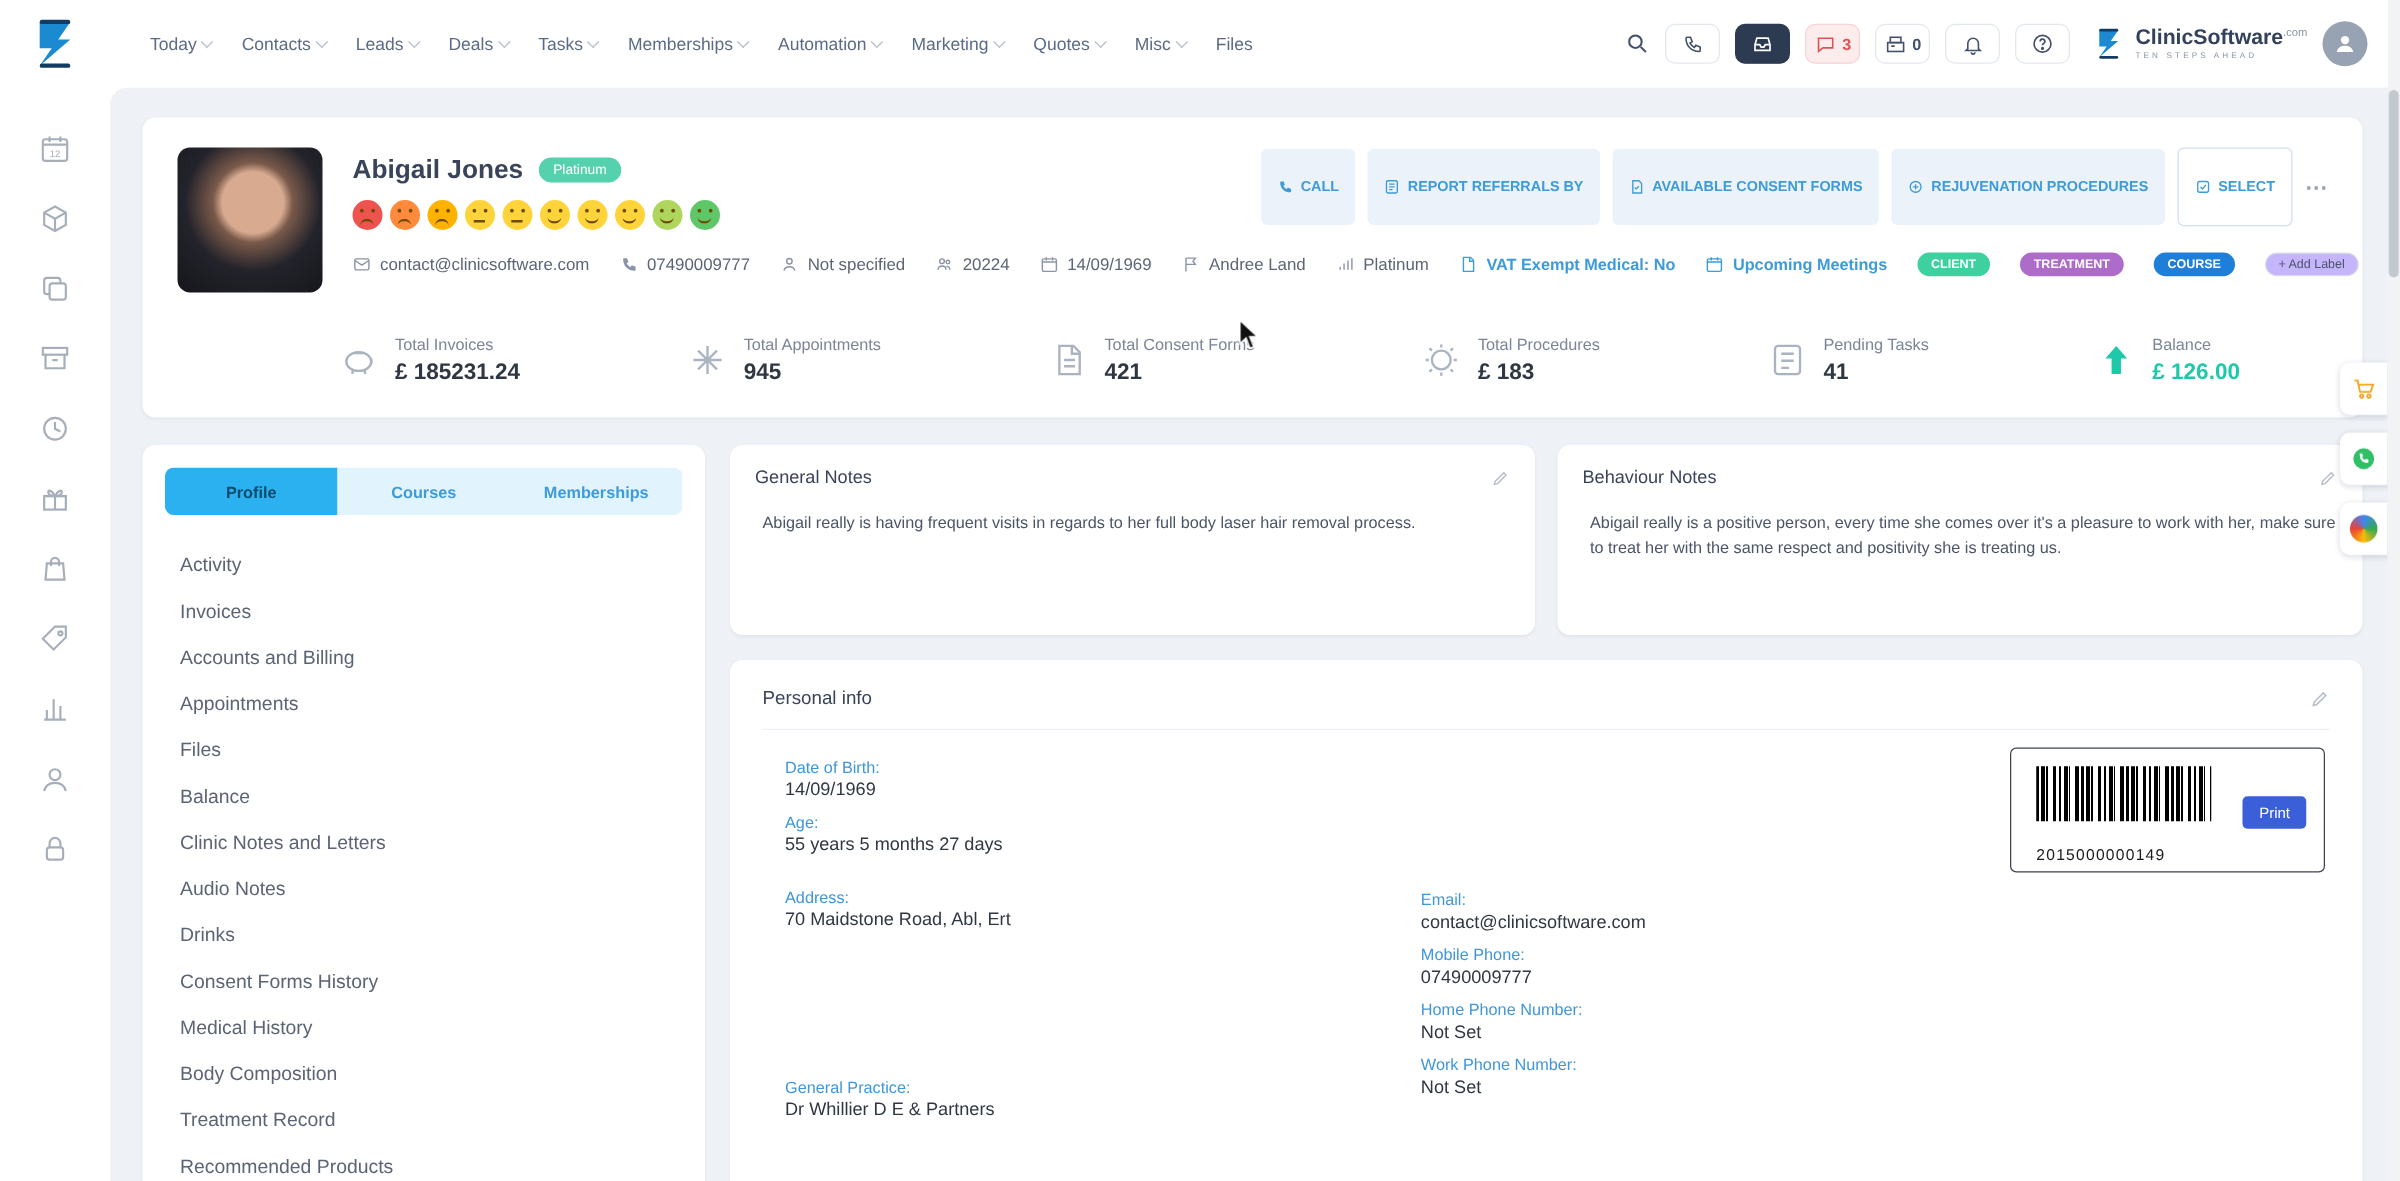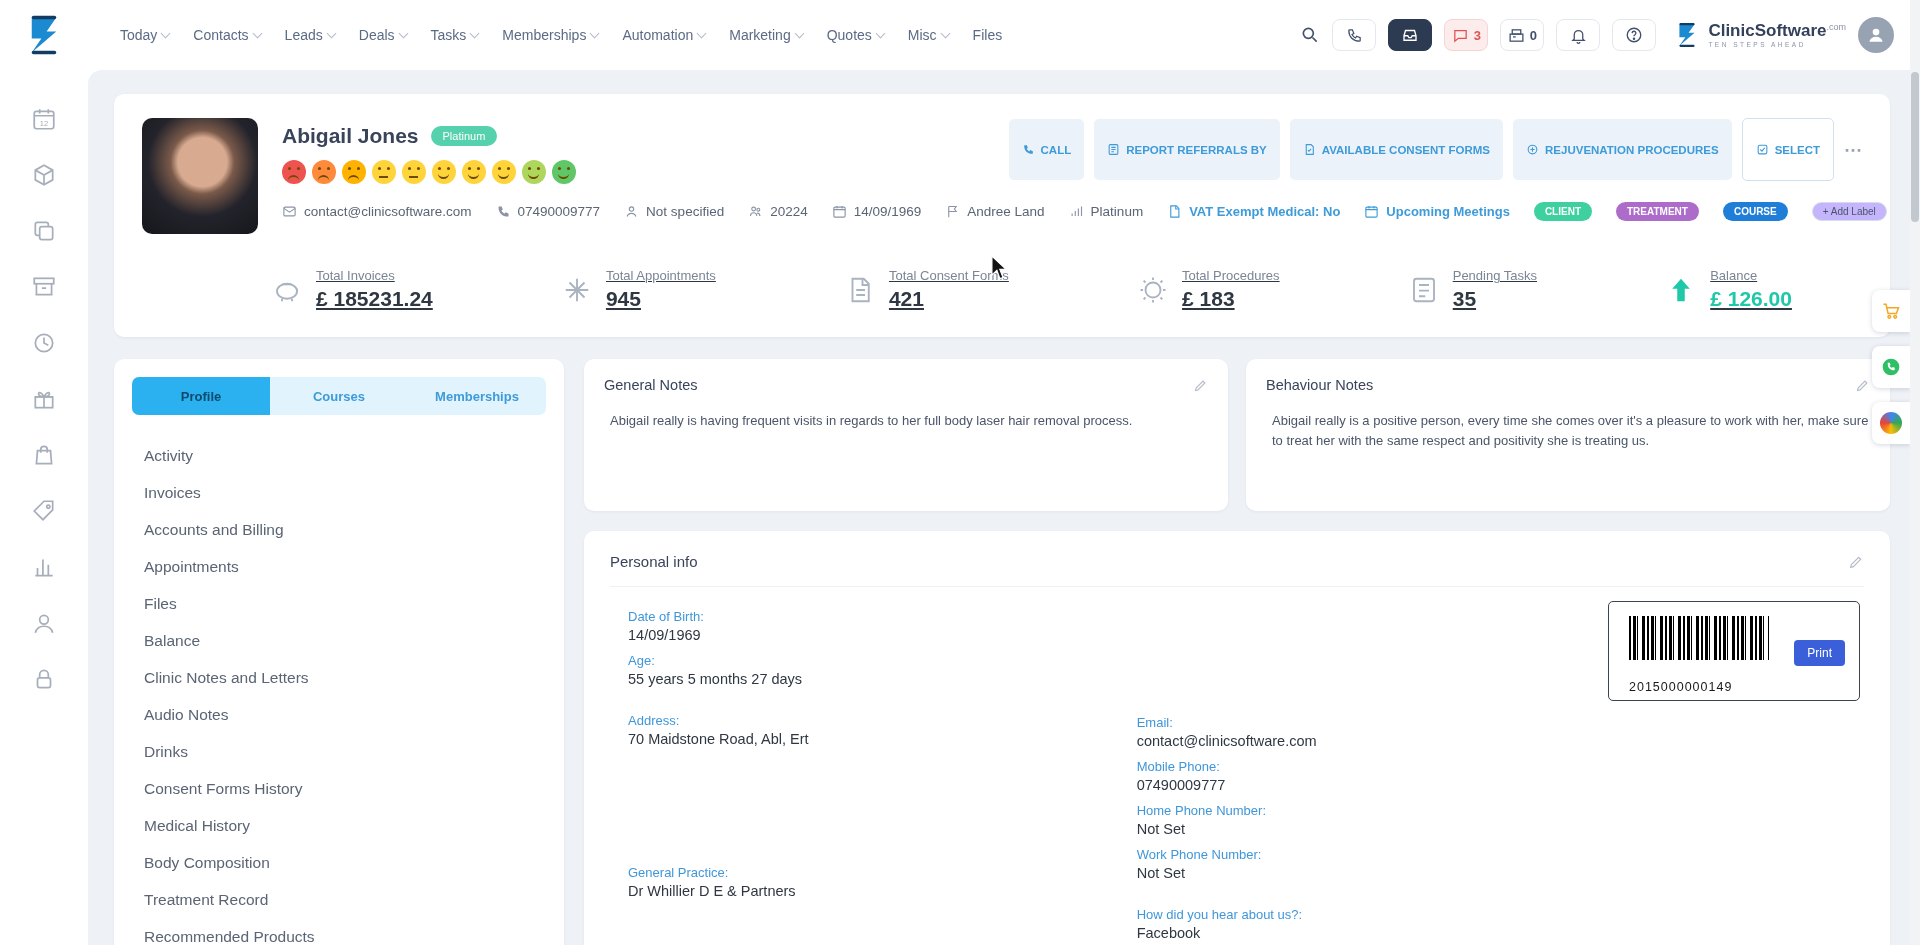--- a/index.html
+++ b/index.html
@@ -52,24 +52,24 @@
   .info-row { display:flex; align-items:center; gap:24px; margin-top:18px; flex-wrap:nowrap; }
   .info-item { display:flex; align-items:center; gap:7px; font-size:13.5px; color:#5b6575; white-space:nowrap; }
   .info-item.blue { color:#3d9bd9; font-weight:bold; font-size:13px; }
   .badge { color:#fff; font-size:10px; font-weight:bold; padding:4px 11px; border-radius:11px; cursor:pointer; }
   .b-client{background:#3fd0a0}.b-treatment{background:#ad6cc9}.b-course{background:#1f7fd8}
   .add-label { border:1px solid #d7dde7; border-radius:11px; font-size:10px; color:#4a5568; padding:3px 10px; background:#c4b5fd; cursor:pointer; white-space:nowrap; }
   .actions { position:absolute; top:24px; right:26px; display:flex; align-items:center; gap:10px; }
   .act-btn { display:flex; align-items:center; gap:6px; background:#ecf2f9; color:#3d9bd9; border:none; font-size:11.5px; font-weight:bold; padding:24px 13px; border-radius:5px; cursor:pointer; white-space:nowrap; }
   .act-btn.outline { background:#fff; border:1px solid #cfe0f0; }
   .more-btn { color:#98a2b3; font-size:18px; font-weight:bold; background:none; border:none; cursor:pointer; letter-spacing:2px; }
-  .stats-row { display:flex; justify-content:space-between; margin-top:34px; padding:0 70px 0 130px;text-decoration:underline; }
+  .stats-row { display:flex; justify-content:space-between; margin-top:34px; padding:0 70px 0 130px; }
   .stat { display:flex; align-items:center; gap:14px; }
   .stat-label { font-size:13px; color:#7a8596; }
-  .stat-value { font-size:21px; font-weight:bold; color:#2f3742; margin-top:4px; }
+  .stat-value { font-size:18px; font-weight:bold; color:#2f3742; margin-top:4px; }
   .stat-value.teal { color:#1fc8a8; }
 
   
   .content { display:flex; gap:20px; margin-top:22px; align-items:flex-start; }
   .left-panel { width:450px; flex:none; padding:18px 0 34px; min-height:640px; }
   .tabs { display:flex; margin:0 18px; border-radius:7px; overflow:hidden; }
   .tab { flex:1; height:38px; display:flex; align-items:center; justify-content:center; font-size:13px; font-weight:bold; color:#3d9bd9; background:#e1f3fd; cursor:pointer; }
   .tab.active { background:#2bb1f0; color:#0c4a6e; }
   .menu { margin-top:22px; padding-left:30px; }
   .menu-item { font-size:15.5px; color:#5a6474; height:37px; display:flex; align-items:center; cursor:pointer; }
@@ -470,21 +470,21 @@
               <div class="stat-value">£ 183</div>
             </div>
         </div>
         <div class="stat">
           <svg class="icon" width="30" height="30" viewBox="0 0 24 24" fill="none" stroke="#aab3c0" stroke-width="1.5">
               <rect x="4" y="3" width="16" height="18" rx="2"></rect>
               <path d="M8 8h8M8 12.5h8M8 17h5"></path>
             </svg>
           <div>
               <div class="stat-label">Pending Tasks</div>
-              <div class="stat-value">35</div>
+              <div class="stat-value">41</div>
             </div>
         </div>
         <div class="stat">
           <svg class="icon" width="30" height="30" viewBox="0 0 24 24">
               <path fill="#1fc8a8" d="M12 3l7 8h-4v10H9V11H5z"></path>
             </svg>
           <div>
               <div class="stat-label">Balance</div>
               <div class="stat-value teal">£ 126.00</div>
             </div>
@@ -575,24 +575,20 @@
               <div class="fgroup" style="margin-top:106px">
                 <div class="flabel">Email:</div>
                 <div class="fvalue">contact@clinicsoftware.com</div>
                 <div class="flabel">Mobile Phone:</div>
                 <div class="fvalue">07490009777</div>
                 <div class="flabel">Home Phone Number:</div>
                 <div class="fvalue">Not Set</div>
                 <div class="flabel">Work Phone Number:</div>
                 <div class="fvalue">Not Set</div>
               </div>
-              <div class="fgroup">
-                <div class="flabel">How did you hear about us?:</div>
-                <div class="fvalue">Facebook</div>
-              </div>
             </div>
           </div>
 
           <div class="barcode-box">
             <div class="barcode-stripes"></div>
             <div class="barcode-num">2015000000149</div>
             <button class="print-btn">Print</button>
           </div>
         </div>
       </div>

